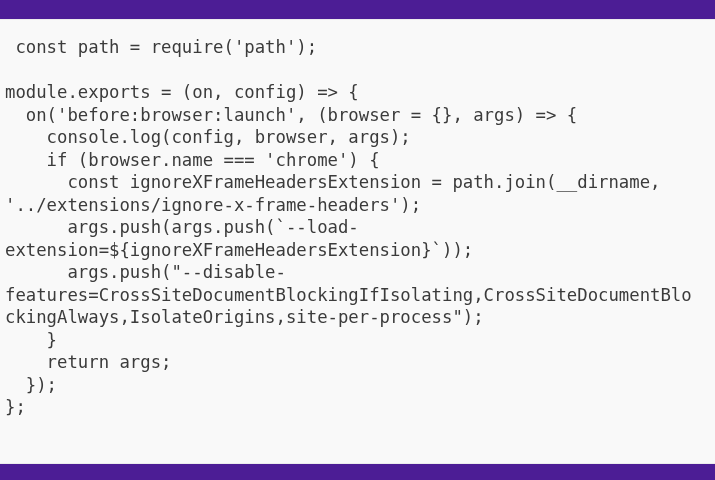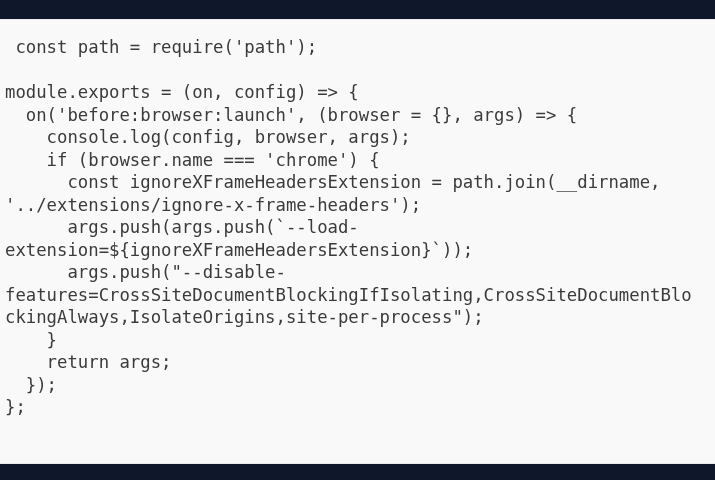--- a/index.html
+++ b/index.html
@@ -8,21 +8,21 @@
     width: 715px;
     height: 480px;
     overflow: hidden;
     background: #ffffff;
     font-family: "Liberation Sans", sans-serif;
   }
   .page {
     position: relative;
     width: 715px;
     height: 480px;
-    background: #0f172a;
+    background: #4c1d95;
   }
   .code-block {
     position: absolute;
     left: 0;
     top: 19px;
     width: 715px;
     height: 445px;
     box-sizing: border-box;
     margin: 0;
     padding: 16px 5px 24px 5px;

